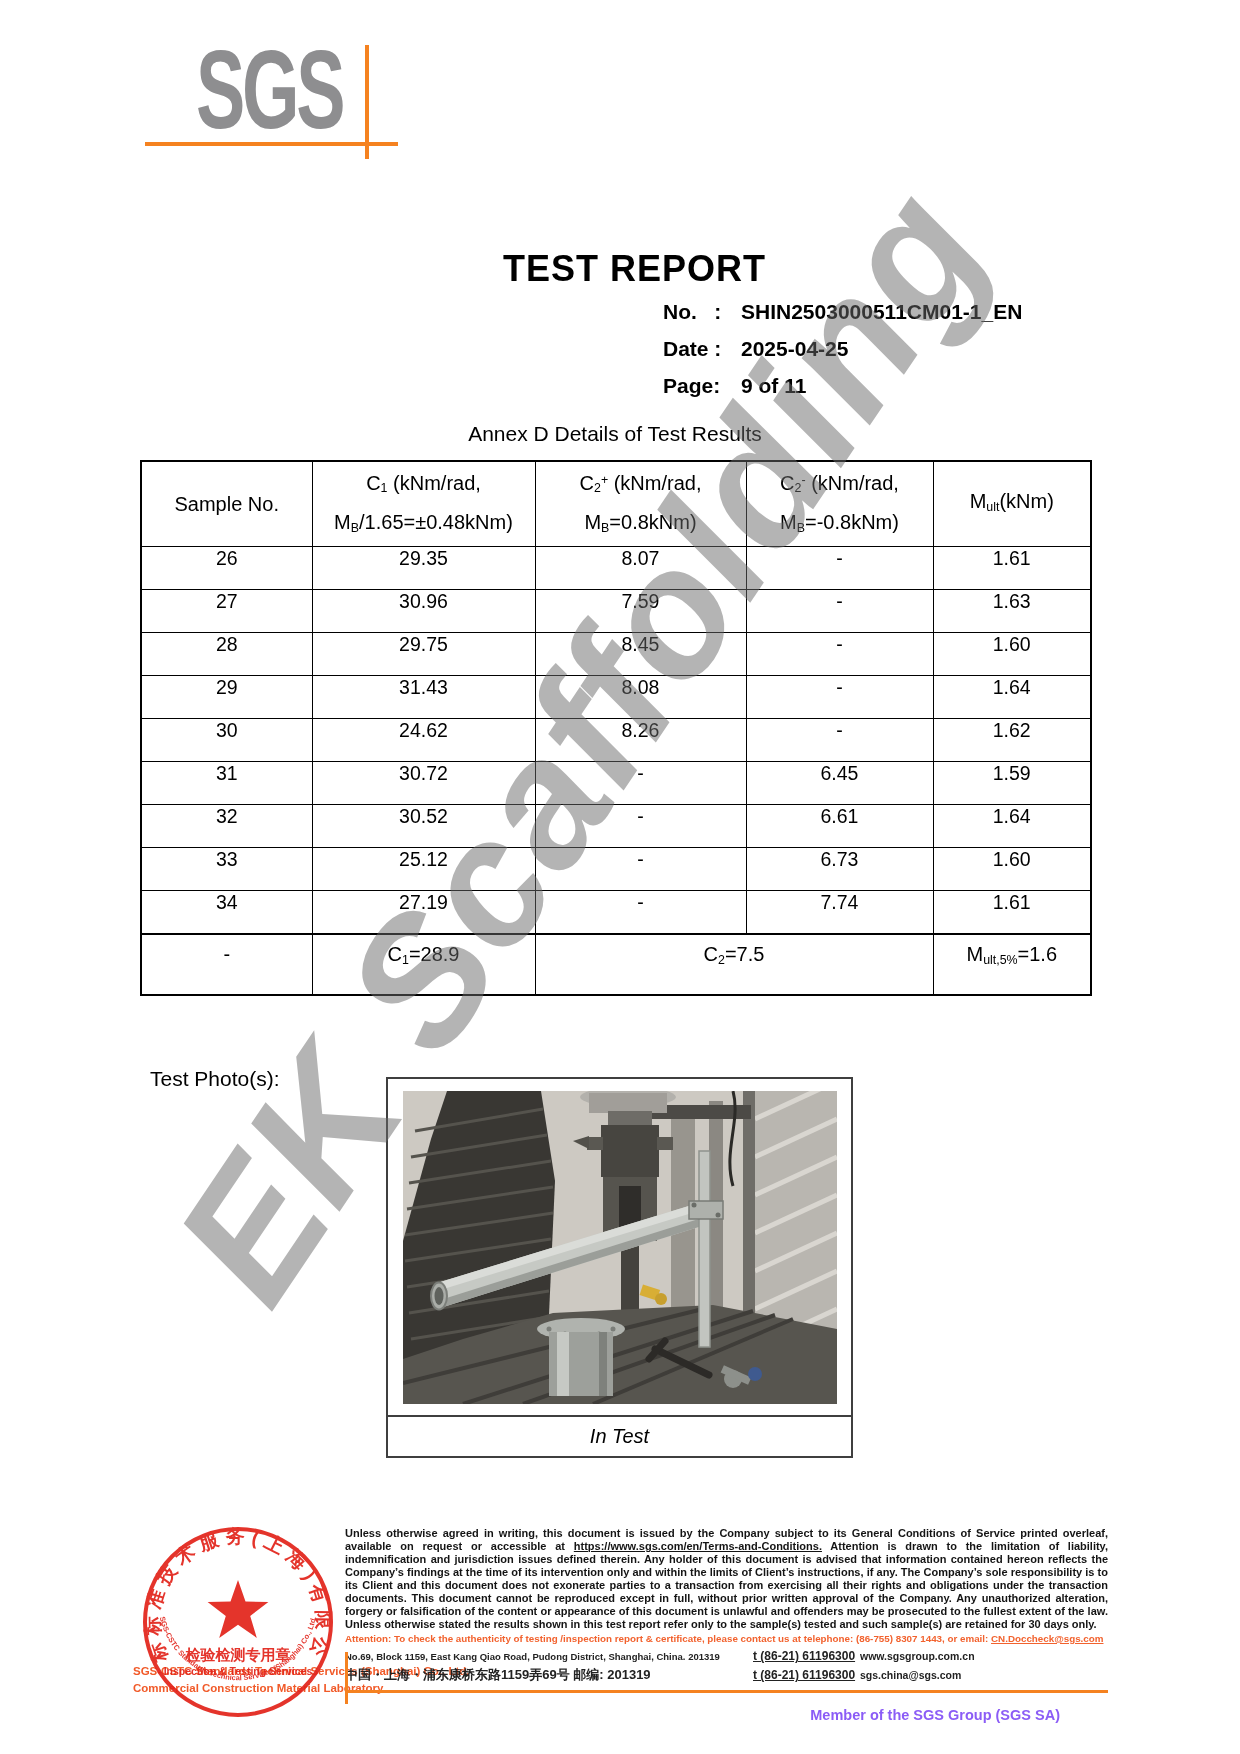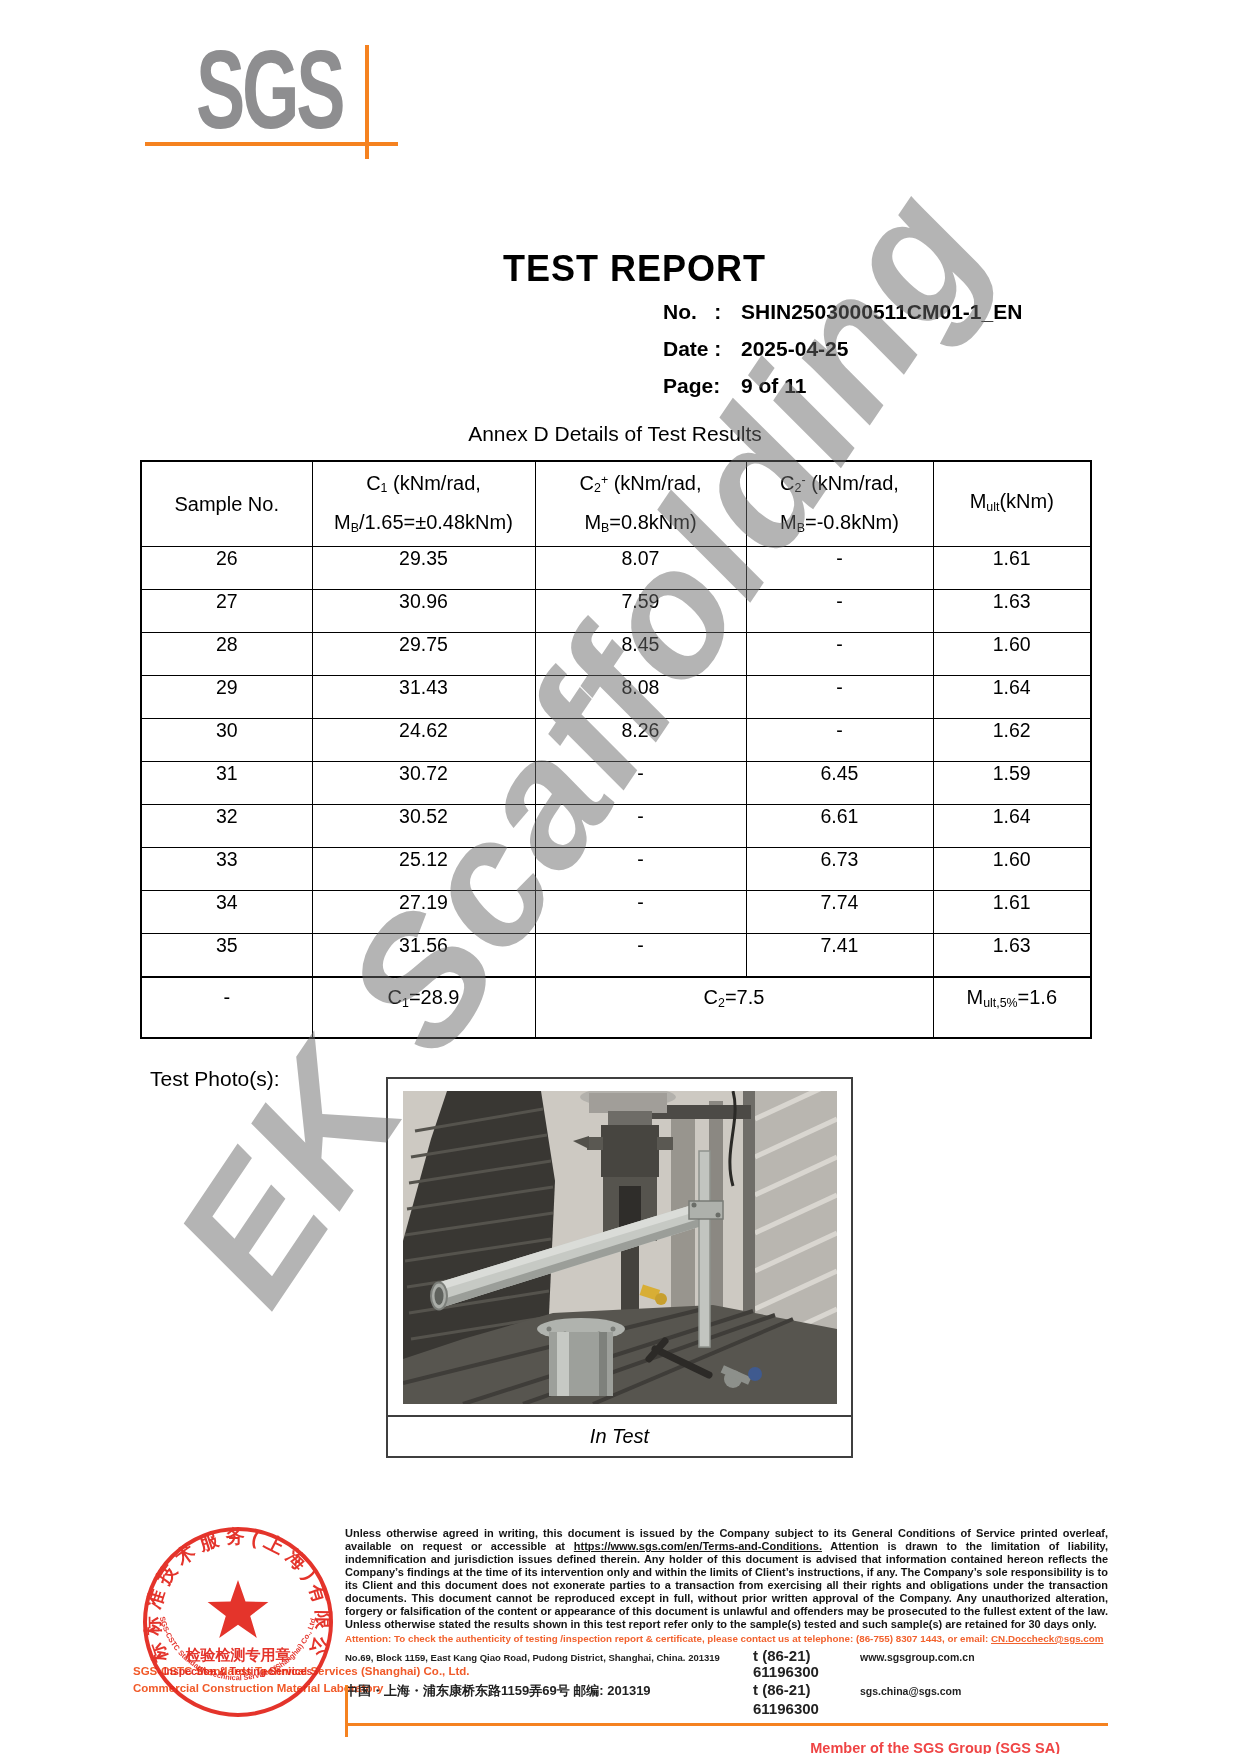--- a/index.html
+++ b/index.html
@@ -58,26 +58,26 @@
   
   .footer{position:absolute;left:345px;top:1527px;width:763px;z-index:3;}
   .legal{margin:0;font-size:11px;line-height:13px;font-weight:bold;text-align:justify;color:#141414;}
   .terms,.doccheck{text-decoration:underline;color:inherit;}
   .attention{margin:1px 0 3px;font-size:9.8px;line-height:13px;font-weight:bold;
              color:#F2622E;text-align:justify;}
   .addr-row{display:flex;align-items:baseline;font-weight:bold;color:#222;}
   .addr-en{font-size:9.5px;line-height:16px;}
   .addr-cn{font-size:13px;line-height:19px;}
   .addr{width:408px;}
-  .phone{width:107px;font-size:15px;font-weight:bold;}
+  .phone{width:107px;font-size:12px;font-weight:bold;text-decoration:underline;}
   .web{font-size:10.5px;font-weight:bold;}
   .rule-wrap{position:relative;margin-top:5px;}
   .footer-rule{height:2.5px;background:#F58220;width:100%;}
   .footer-tick{position:absolute;left:0;top:-38px;width:2.5px;height:52px;background:#F58220;}
-  .member{margin-top:14px;text-align:right;padding-right:48px;font-size:14.5px;font-weight:600;color:#ef4444;}
+  .member{margin-top:14px;text-align:right;padding-right:48px;font-size:14.5px;font-weight:600;color:#8b5cf6;}
 </style>
 </head>
 <body>
 
 <div class="page">
 
   <div class="logo-text">SGS</div>
   <div class="logo-hline"></div>
   <div class="logo-vline"></div>
 
@@ -186,27 +186,20 @@
           <td>6.73</td>
           <td>1.60</td>
         </tr>
         <tr>
           <td>34</td>
           <td>27.19</td>
           <td>-</td>
           <td>7.74</td>
           <td>1.61</td>
         </tr>
-        <tr>
-          <td>35</td>
-          <td>31.56</td>
-          <td>-</td>
-          <td>7.41</td>
-          <td>1.63</td>
-        </tr>
       </tbody>
     <tbody>
       <tr class="summary">
         <td>-</td>
         <td><span>C</span><sub>1</sub><span>=28.9</span></td>
         <td colspan="2"><span>C</span><sub>2</sub><span>=7.5</span></td>
         <td><span>M</span><sub>ult,5%</sub><span>=1.6</span></td>
       </tr>
     </tbody>
   </table>

